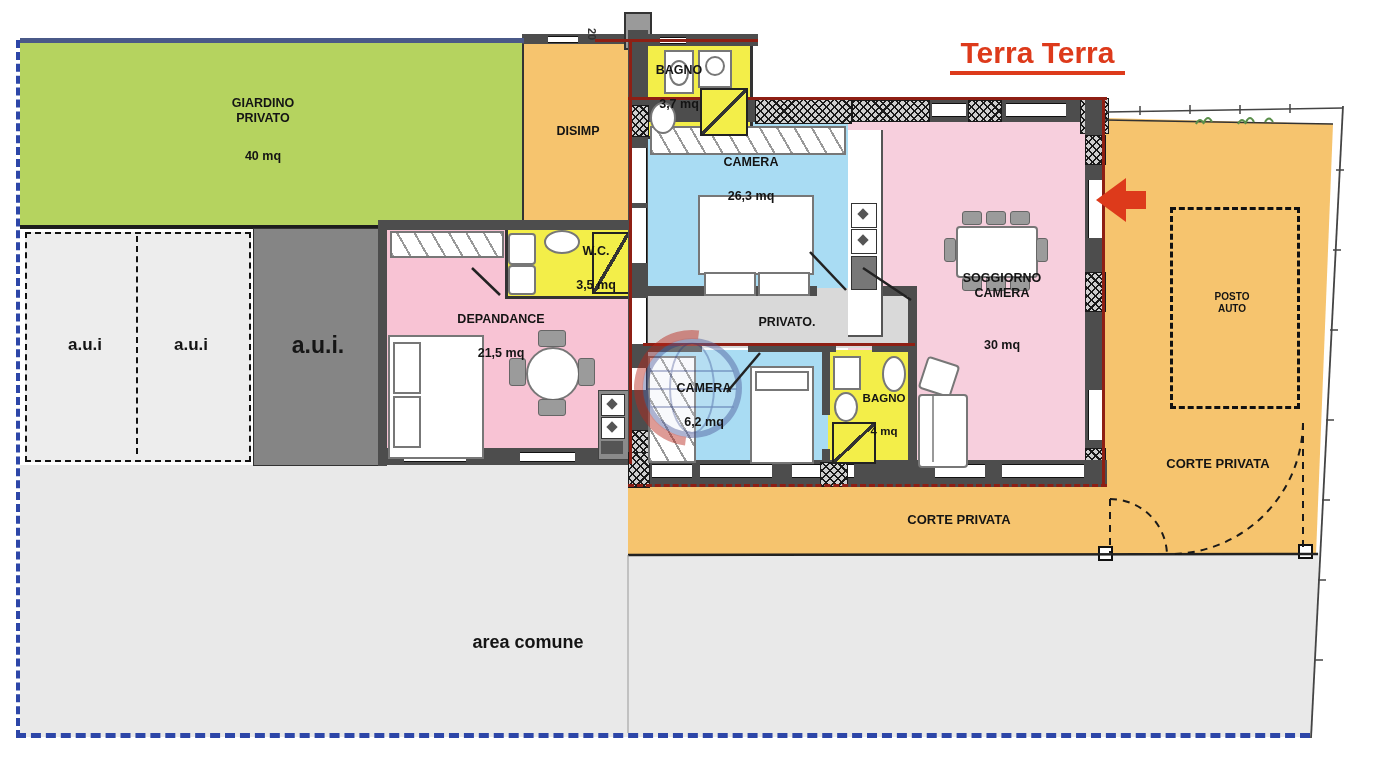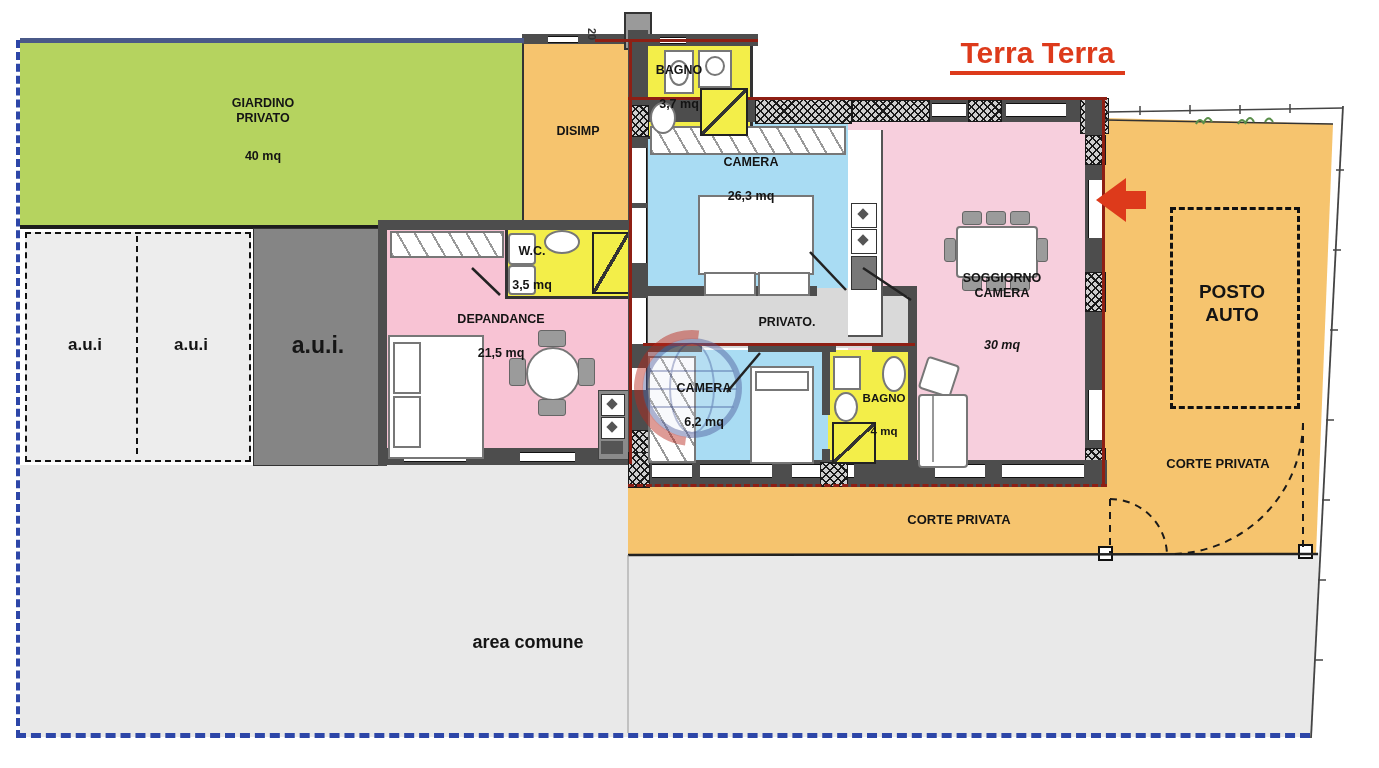--- a/index.html
+++ b/index.html
@@ -260,46 +260,46 @@
     <div class="rname">DISIMP</div>
   </div>
   <div class="rlabel nogap" style="left:679px;top:88px;">
     <div class="rname">BAGNO</div>
     <div class="rarea">3,7 mq</div>
   </div>
   <div class="rlabel nogap" style="left:751px;top:180px;">
     <div class="rname">CAMERA</div>
     <div class="rarea">26,3 mq</div>
   </div>
-  <div class="rlabel nogap" style="left:532px;top:269px;">
+  <div class="rlabel nogap" style="left:596px;top:269px;">
     <div class="rname">W.C.</div>
     <div class="rarea">3,5 mq</div>
   </div>
   <div class="rlabel nogap" style="left:501px;top:337px;">
     <div class="rname">DEPANDANCE</div>
     <div class="rarea">21,5 mq</div>
   </div>
   <div class="rlabel" style="left:1002px;top:312px;">
     <div class="rname">SOGGIORNO
 CAMERA</div>
-    <div class="rarea" style="margin-top:17px;font-style:italic;">30 mq</div>
+    <div class="rarea" style="margin-top:17px;">30 mq</div>
   </div>
   <div class="rlabel" style="left:787px;top:322px;">
     <div class="rname">PRIVATO.</div>
   </div>
   <div class="rlabel nogap" style="left:704px;top:406px;">
     <div class="rname">CAMERA</div>
     <div class="rarea">6,2 mq</div>
   </div>
   <div class="rlabel nogap" style="left:884px;top:414px;">
     <div class="rname" style="font-size:11.5px;">BAGNO</div>
     <div class="rarea" style="font-size:11.5px;">4 mq</div>
   </div>
   <div class="rlabel" style="left:1232px;top:303px;">
-    <div class="rname" style="font-size:19px;">POSTO
+    <div class="rname" style="font-size:10px;">POSTO
 AUTO</div>
   </div>
   <div class="rlabel" style="left:1218px;top:463px;">
     <div class="rname" style="font-size:13px;">CORTE PRIVATA</div>
   </div>
   <div class="rlabel" style="left:959px;top:519px;">
     <div class="rname" style="font-size:13px;">CORTE PRIVATA</div>
   </div>
   <div class="rlabel" style="left:528px;top:642px;">
     <div class="rname" style="font-size:18px;">area comune</div>

